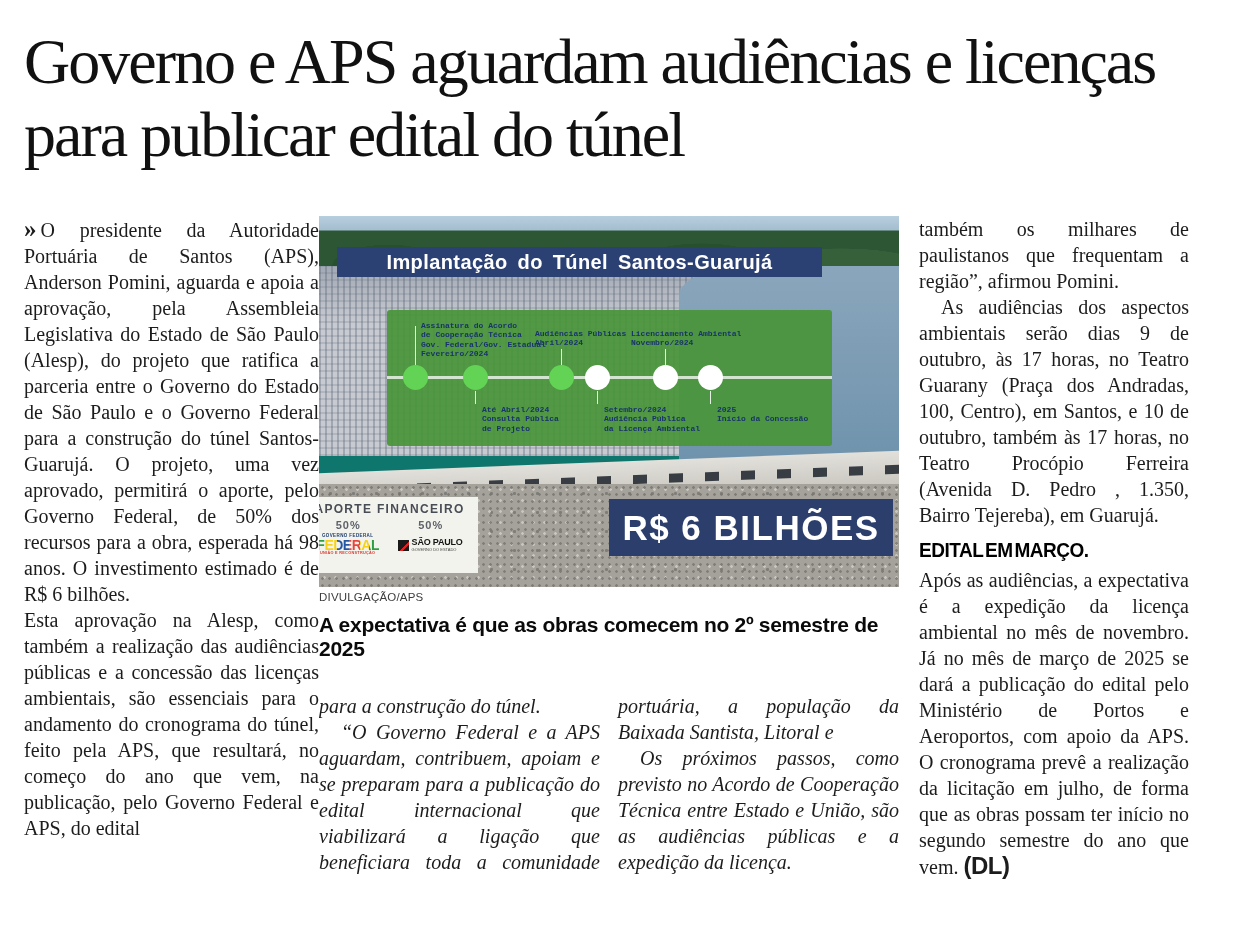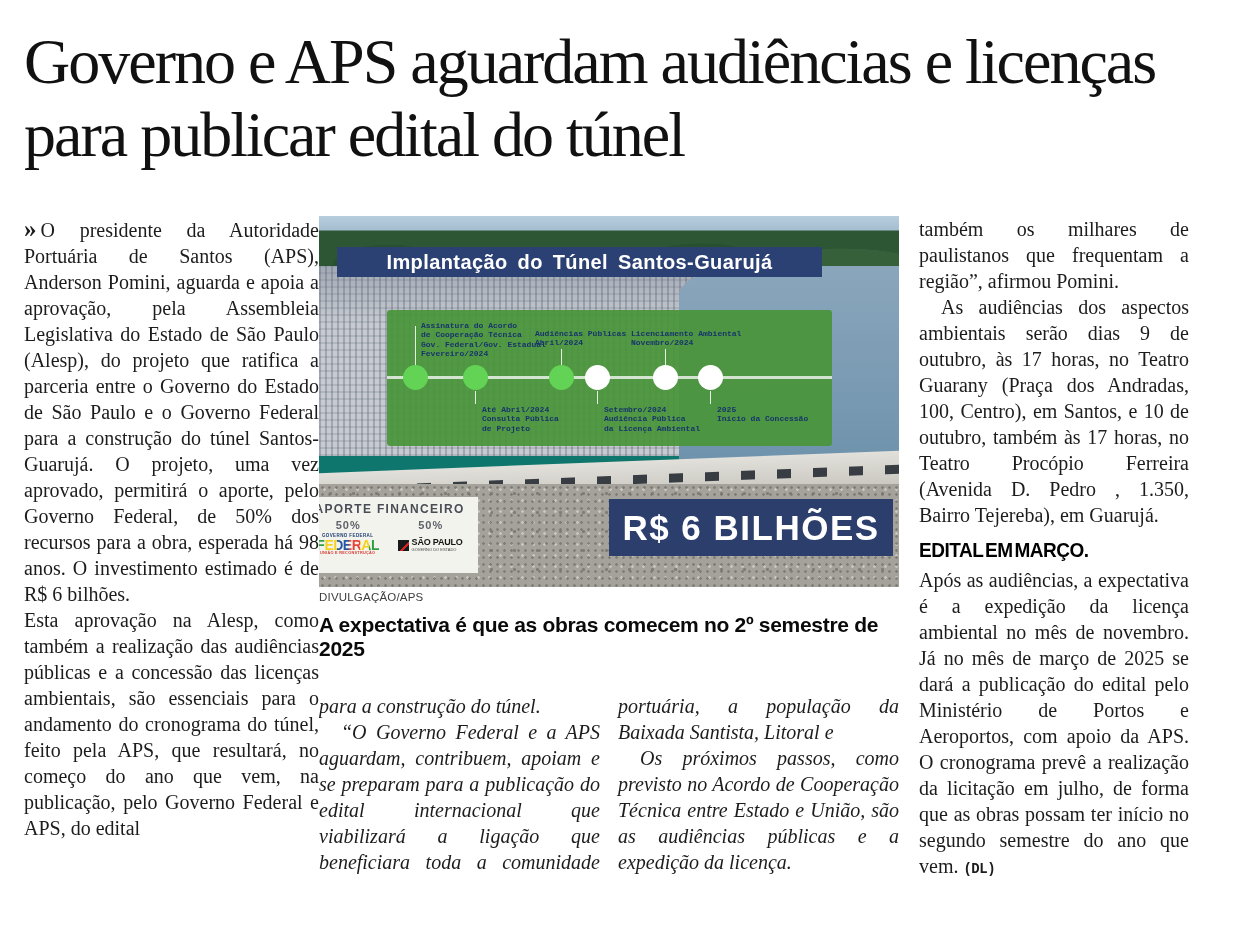--- a/index.html
+++ b/index.html
@@ -17,21 +17,21 @@
   .c1{width:295px;height:668px;overflow:hidden;}
   .mid{width:580px;margin-left:0;}
   .c4{width:270px;margin-left:20px;height:672px;overflow:hidden;}
   .col p{margin:0;}
   .col p.ind{text-indent:22px;}
   .marker{font-weight:700;font-size:25px;letter-spacing:-4px;padding-right:8px;}
 
   .subhead{margin:9px 0 4px 0;font-family:"Liberation Sans",sans-serif;font-weight:800;
       font-size:20px;letter-spacing:-0.5px;word-spacing:-3px;color:#000;
       transform:scaleX(.95);transform-origin:left;}
-  .pfinal .sig{font-family:Liberation Mono, monospace;font-size:14px;letter-spacing:-0.5px;}
+  .pfinal .sig{font-family:Liberation Sans, sans-serif;font-size:24px;letter-spacing:-0.5px;}
 
   
   figure.info{position:relative;width:580px;height:371px;margin:0;overflow:hidden;background:#0f766e;}
   .layer{position:absolute;}
   .sky{left:0;top:0;right:0;height:18px;background:linear-gradient(#b7cede,#9fb9cb);}
   .mount{left:0;top:6px;right:0;height:44px;
       background:
         radial-gradient(90px 34px at 12% 100%,#27502f 62%,transparent 63%),
         radial-gradient(120px 30px at 38% 100%,#315c36 62%,transparent 63%),
         radial-gradient(110px 36px at 66% 100%,#27502f 62%,transparent 63%),

